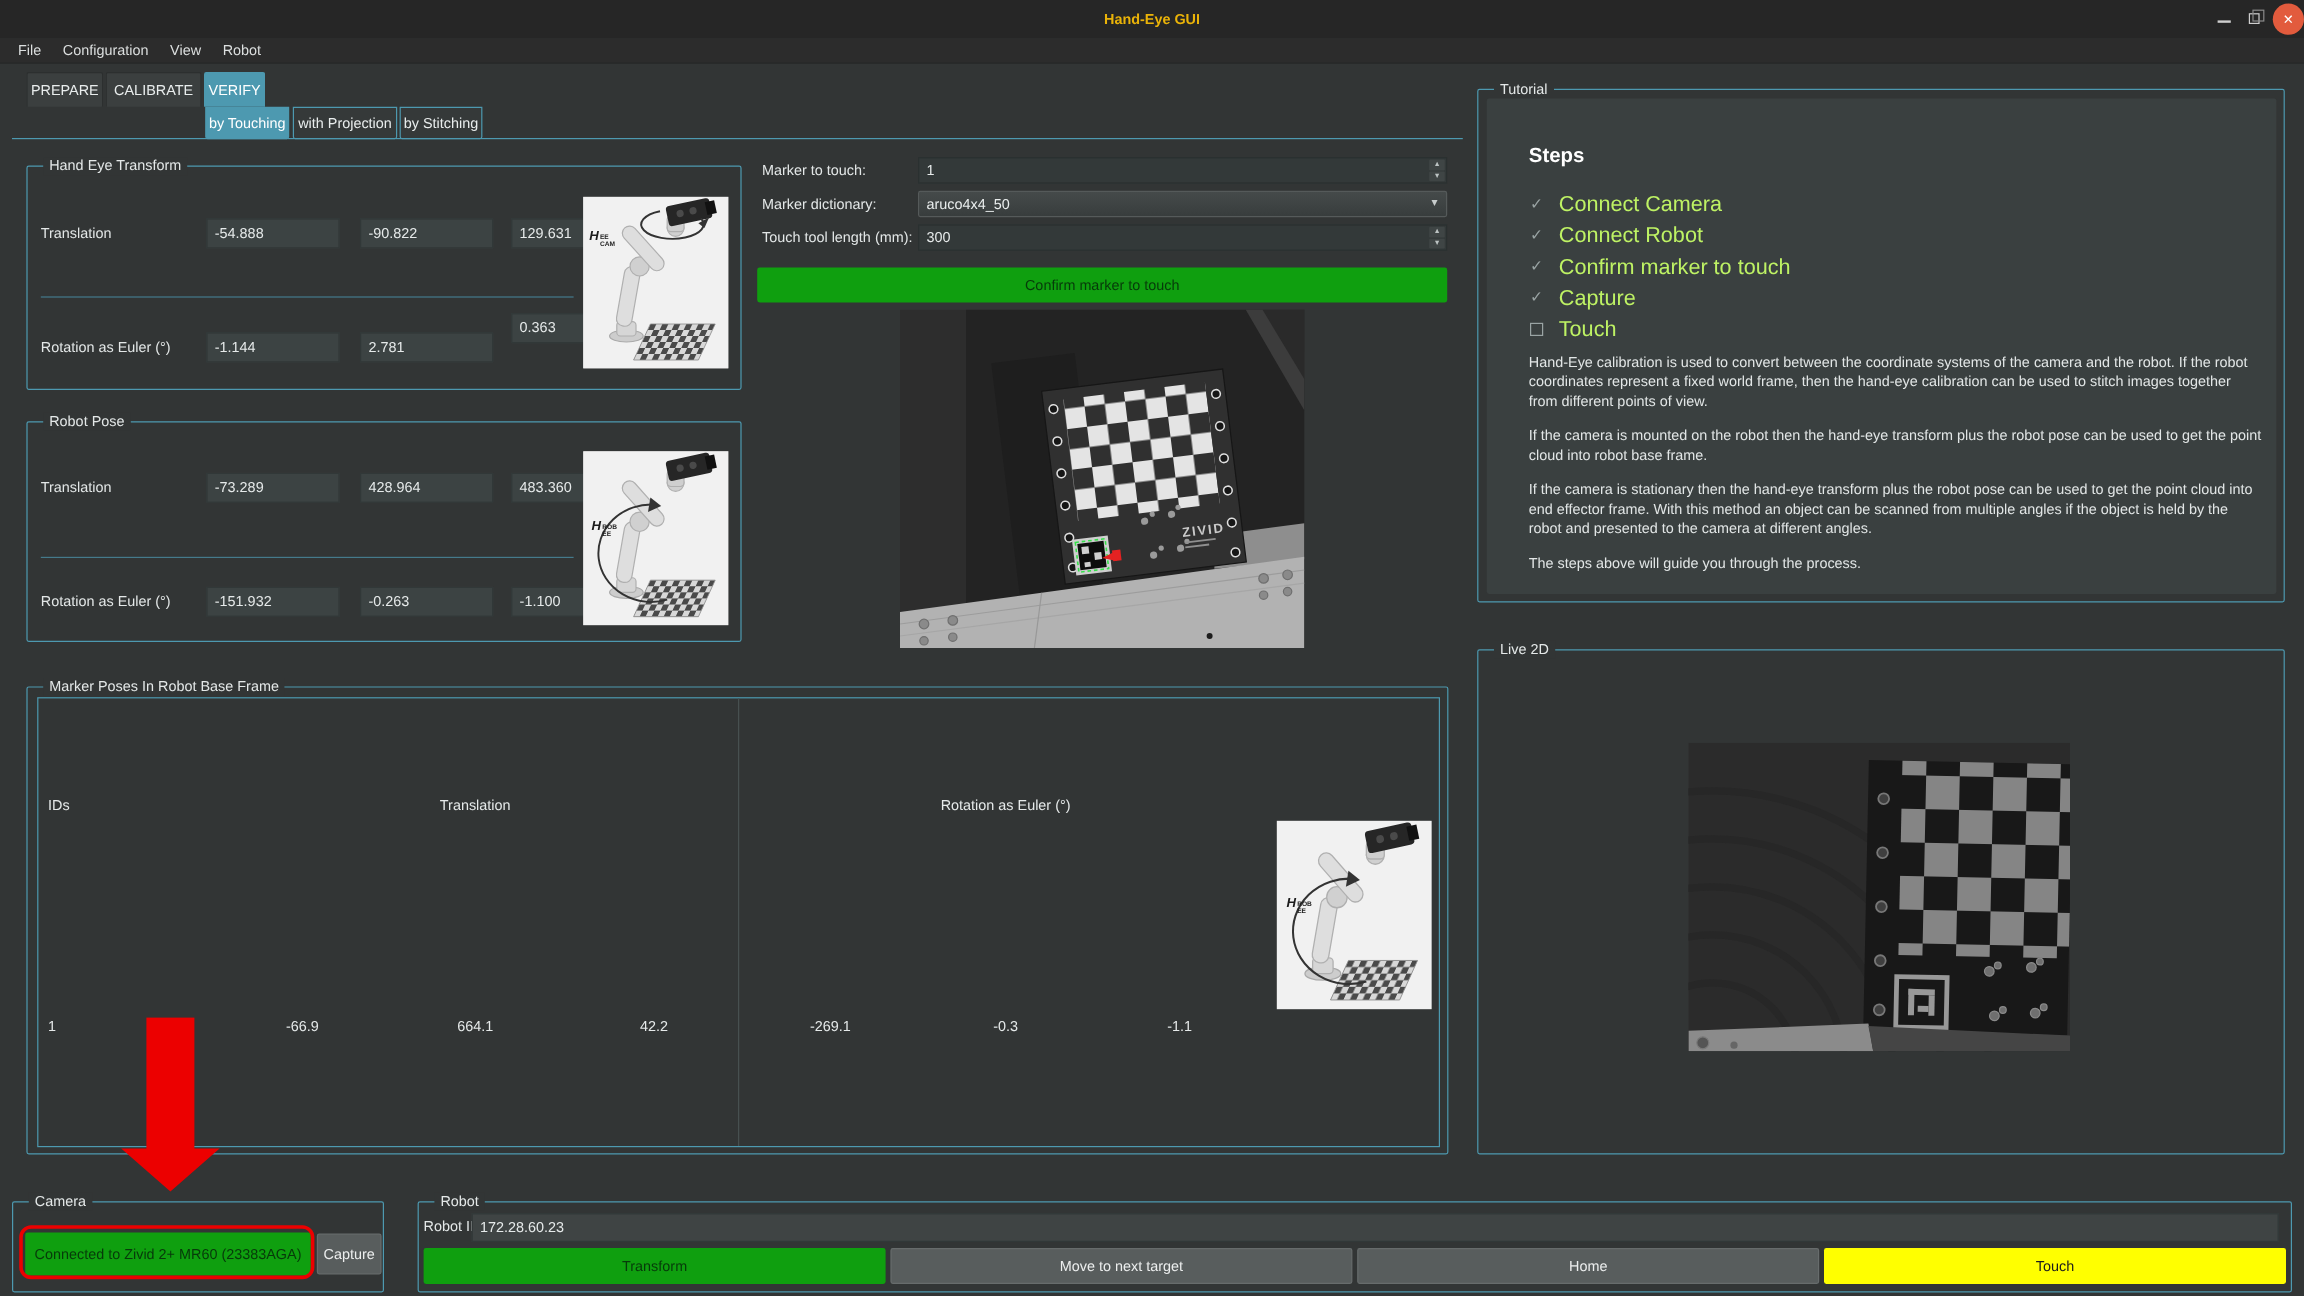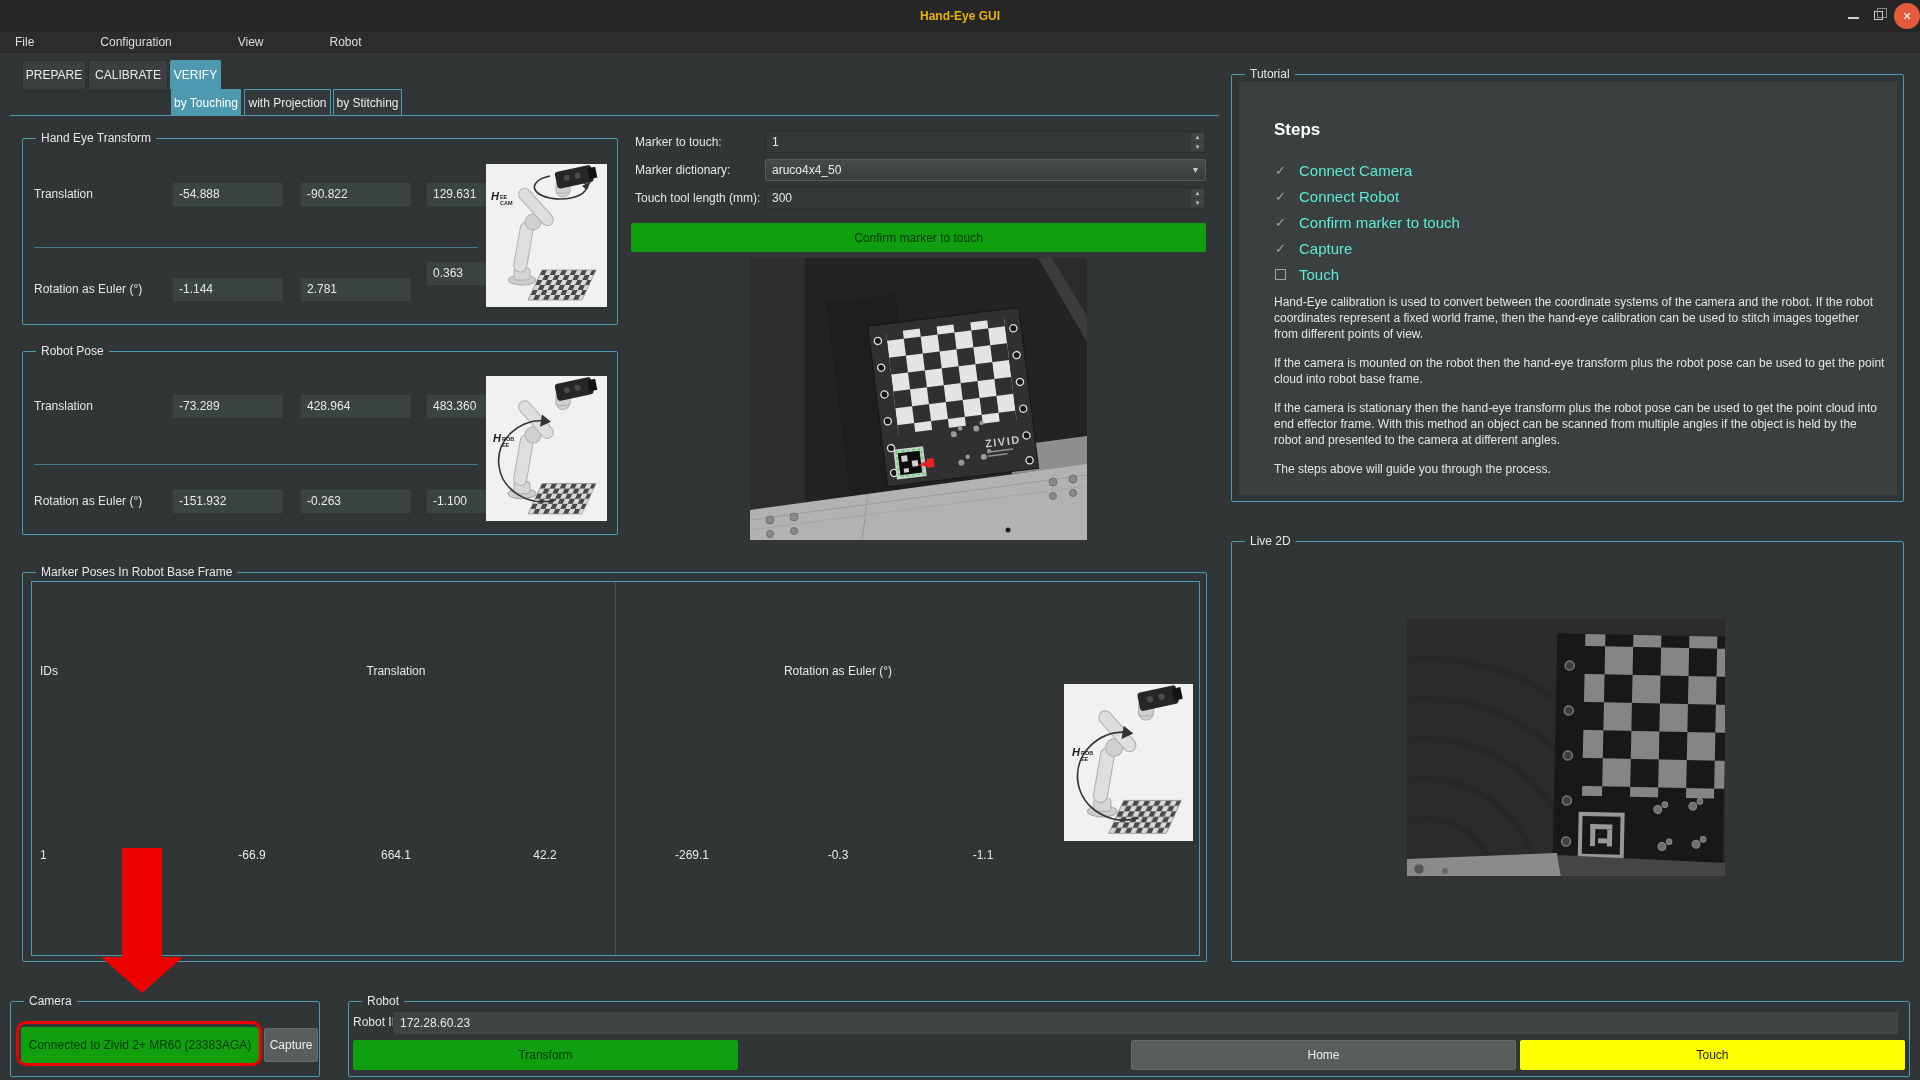--- a/index.html
+++ b/index.html
@@ -14,21 +14,21 @@
   .abs{position:absolute;}
   
   .titlebar{position:absolute;left:0;top:0;width:1920px;height:32px;background:var(--titlebg);}
   .title{position:absolute;left:0;right:0;top:0;height:32px;display:flex;align-items:center;justify-content:center;
          color:#eab308;font-size:12px;font-weight:bold;}
   .win-min{position:absolute;left:1848px;top:17px;width:11px;height:2px;background:#cfcfcf;}
   .win-max{position:absolute;left:1874px;top:11px;width:9px;height:9px;border:1.5px solid #cfcfcf;background:var(--titlebg);}
   .win-max::after{content:"";position:absolute;left:2px;top:-4px;width:8px;height:8px;border:1.5px solid #8a8a8a;}
   .win-close{position:absolute;left:1894px;top:3px;width:26px;height:26px;border-radius:50%;background:#e25b3d;
              color:#fff;font-size:11px;display:flex;align-items:center;justify-content:center;}
-  .menubar{position:absolute;left:0;top:32px;width:1920px;height:21px;background:var(--menubg);display:flex;align-items:center;padding-left:6px;border-bottom:1px solid #262929;gap:48px;}
+  .menubar{position:absolute;left:0;top:32px;width:1920px;height:21px;background:var(--menubg);display:flex;align-items:center;padding-left:6px;border-bottom:1px solid #262929;}
   .menu-item{color:#dcdfdf;font-size:12px;padding:0 9px;}
   
   .tab{position:absolute;top:60px;height:29px;background:#3b3f3f;color:#e9eded;font-size:12px;
        display:flex;align-items:center;justify-content:center;border:1px solid #2c2f2f;border-bottom:none;border-radius:2px 2px 0 0;}
   .tab.active{background:var(--accent);color:#fff;border-color:var(--accent);}
   .subtab{position:absolute;top:89px;height:27px;background:#353939;color:#e9eded;font-size:12px;
        display:flex;align-items:center;justify-content:center;border:1px solid var(--accent);border-radius:0 0 2px 2px;}
   .subtab.active{background:var(--accent);color:#fff;}
   .paneline{position:absolute;left:10px;top:115px;width:1209px;height:1px;background:var(--accent);}
   
@@ -50,21 +50,21 @@
   .btn{position:absolute;display:flex;align-items:center;justify-content:center;font-size:12px;border-radius:2px;white-space:nowrap;}
   .btn.green{background:var(--green);color:#073a0a;}
   .btn.gray{background:#585d5d;color:#eceeee;border:1px solid #676c6c;}
   .btn.yellow{background:var(--yellow);color:#1d1d1d;}
   
   .panel-inner{position:absolute;background:var(--panel);border-radius:2px;}
   .steps-h{position:absolute;left:35px;top:38px;font-size:17px;font-weight:bold;color:#fff;}
   .step{position:absolute;left:35px;height:20px;display:flex;align-items:center;gap:12px;}
   .step .chk{color:#99a3a3;font-size:13px;width:13px;text-align:center;}
   .step .box{width:11px;height:11px;border:1.4px solid #9aa4a4;margin:0 1px;}
-  .step .lbl{color:#5eead4;font-size:15px;}
+  .step .lbl{color:#bef264;font-size:18px;}
   .tut-text{position:absolute;left:35px;top:212px;width:612px;color:#e2e6e6;font-size:12px;line-height:16px;}
   .tut-text p{margin:0 0 13px 0;}
   
   .mtable{position:absolute;border:1px solid var(--accent);}
   .vdiv{position:absolute;width:1px;background:#475050;top:0;height:100%;}
   .th{position:absolute;font-size:12px;color:#e6eaea;}
   .cellc{position:absolute;width:100px;text-align:center;font-size:12px;color:#e6eaea;}
   
   .robot-img{position:absolute;background:#f1f1f1;overflow:hidden;}
   .formula{position:absolute;font:italic bold 11px "DejaVu Serif","Liberation Serif",serif;color:#1c1c1c;}
@@ -414,20 +414,23 @@
       </div>
   </div>
 
   <div class="group" style="left:348px;top:1001px;width:1562px;height:76px">
     <div class="group-label">Robot</div>
     <div class="label12" style="left:4px;top:13px">Robot IP</div>
     <div class="nfield" style="left:44px;top:9px;width:1506px;height:24px;line-height:22px;background:#3f4444">172.28.60.23</div>
     <div class="btn green" style="left:4px;top:38px;width:385px;height:30px">
         <span>Transform</span>
       </div>
+    <div class="btn gray" style="left:393px;top:38px;width:385px;height:30px">
+        <span>Move to next target</span>
+      </div>
     <div class="btn gray" style="left:782px;top:38px;width:385px;height:30px">
         <span>Home</span>
       </div>
     <div class="btn yellow" style="left:1171px;top:38px;width:385px;height:30px">
         <span>Touch</span>
       </div>
   </div>
 
   <div class="arrow-shaft"></div>
   <div class="arrow-head"></div>

